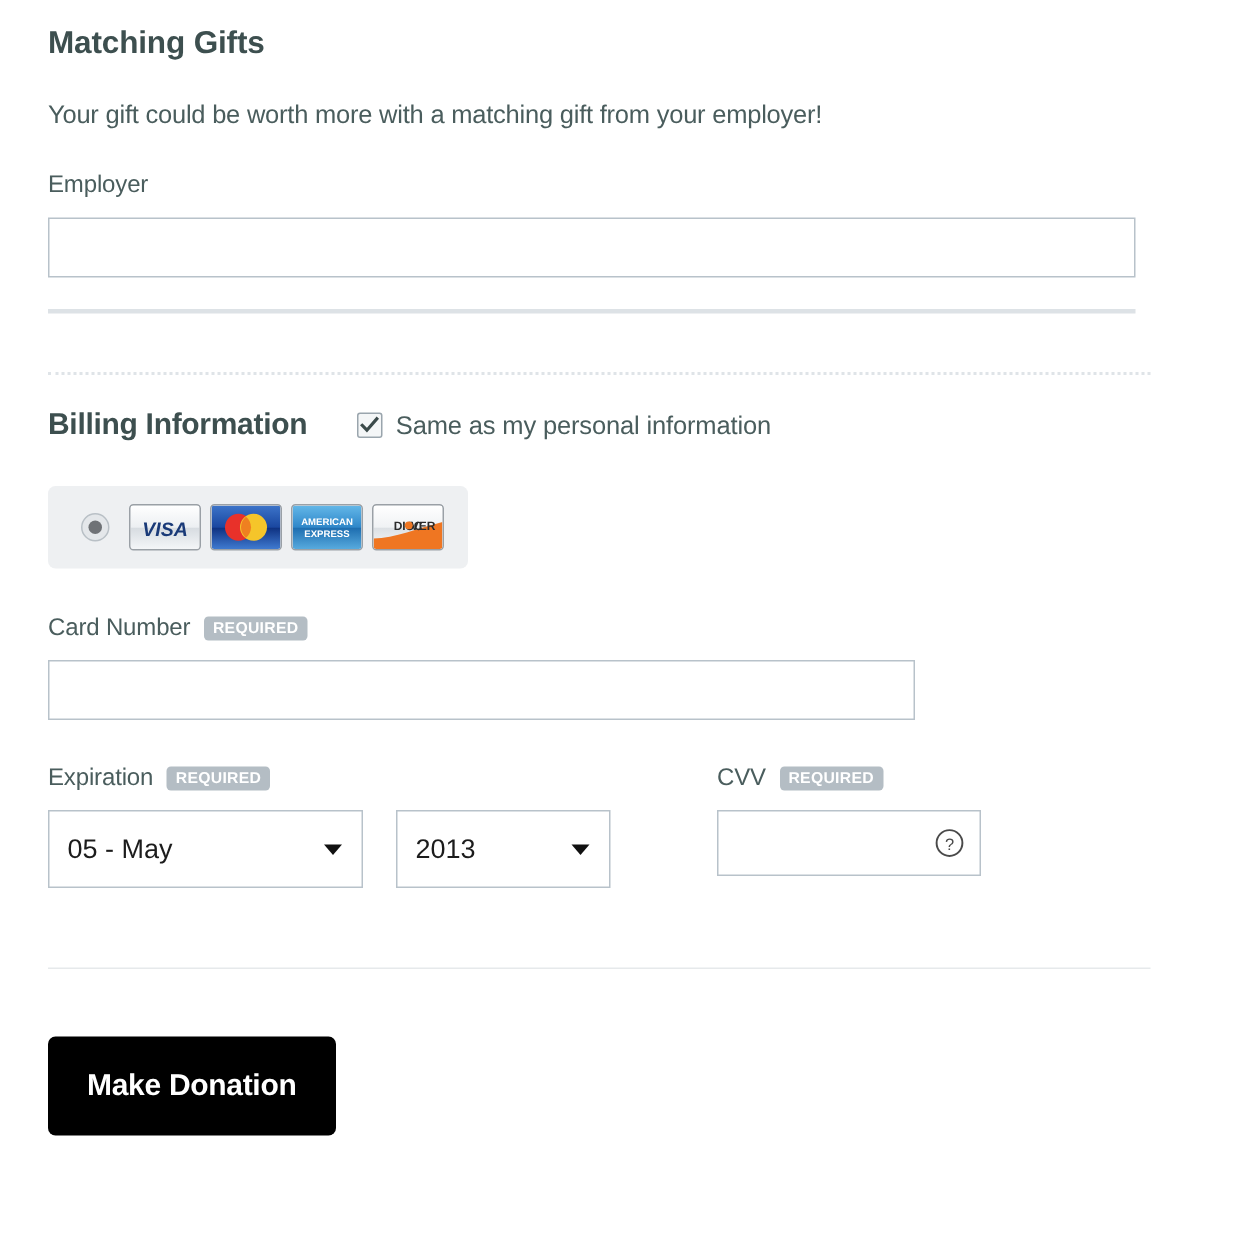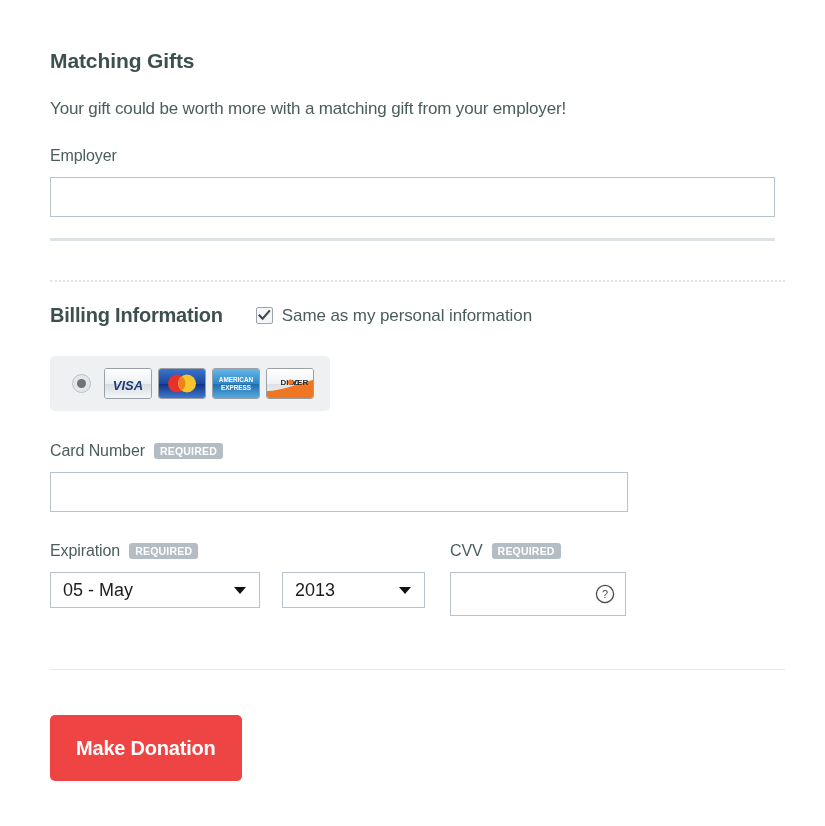--- a/index.html
+++ b/index.html
@@ -15,24 +15,23 @@
     overflow: hidden;
   }
   .page {
     position: relative;
     width: 825px;
     height: 826px;
     background: #ffffff;
   }
   .content {
     position: absolute;
-    left: 50px;
+    left: 32px;
     top: 0;
     width: 735px;
-    margin-top: 32px;
   }
 
   
   .section-title {
     font-size: 21px;
     font-weight: bold;
     color: #3d4f4f;
     margin: 0;
     padding-top: 17px;
     letter-spacing: -0.1px;
@@ -203,30 +202,31 @@
     line-height: 1;
   }
 
   .card-number-block { padding-top: 31px; }
   .card-number-input { width: 578px; margin-top: 12px; }
 
   
   .exp-cvv {
     display: flex;
     padding-top: 30px;
+    gap: 46px;
   }
   .exp-block { width: 400px; }
   .selects {
     display: flex;
     margin-top: 12px;
   }
   .select {
     box-sizing: border-box;
     position: relative;
-    height: 36px;
+    height: 52px;
     border: 1px solid #b8c2ca;
     background: #ffffff;
     display: flex;
     align-items: center;
     padding: 0 12px;
     font-size: 18px;
     color: #1c1c1c;
   }
   .select-month { width: 210px; margin-right: 22px; }
   .select-year  { width: 143px; }
@@ -264,21 +264,21 @@
     height: 1px;
     background: #e6e9eb;
     margin-top: 53px;
     width: 735px;
   }
 
   
   .donate-btn {
     margin-top: 45px;
     display: inline-block;
-    background: #ef4444;
+    background: #000000;
     color: #ffffff;
     font-size: 20px;
     font-weight: bold;
     border: none;
     border-radius: 5px;
     padding: 0 26px;
     height: 66px;
     line-height: 66px;
     font-family: "Liberation Sans", sans-serif;
     letter-spacing: -0.2px;

